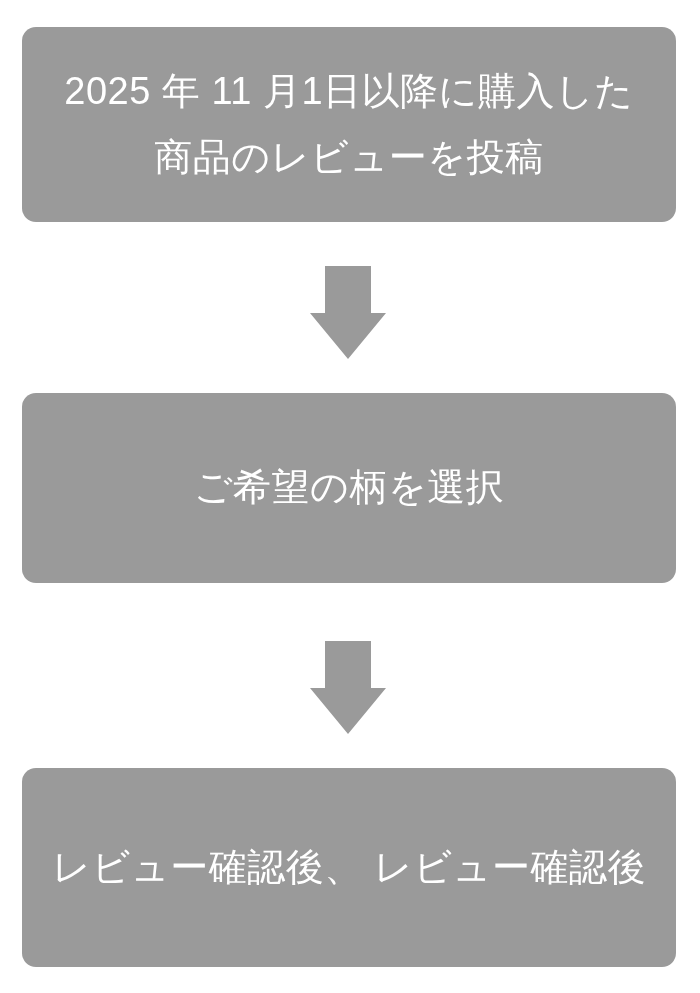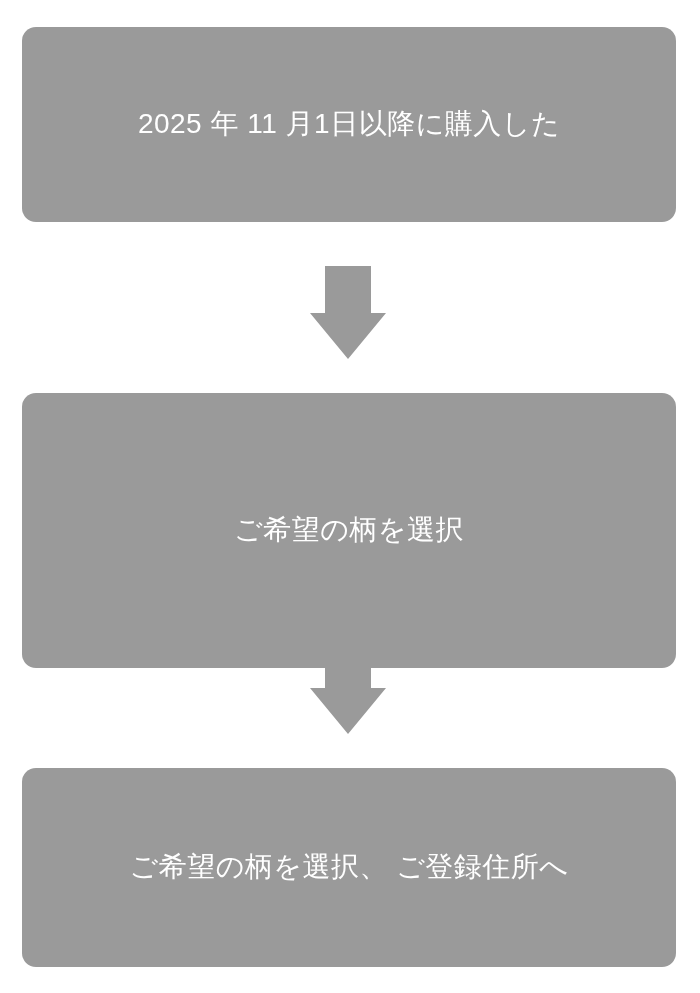--- a/index.html
+++ b/index.html
@@ -32,65 +32,66 @@
     border-radius: 14px;
     display: flex;
     flex-direction: column;
     align-items: center;
     justify-content: center;
     box-sizing: border-box;
   }
 
   .step-line {
     color: #ffffff;
-    font-size: 28px;
+    font-size: 38px;
     line-height: 1.72;
     font-weight: 300;
     letter-spacing: 0.5px;
     text-align: center;
     white-space: nowrap;
     -webkit-font-smoothing: antialiased;
   }
 
   #step-box-1 { top: 27px;  height: 195px; }
-  #step-box-2 { top: 393px; height: 275px; }
+  #step-box-2 { top: 393px; height: 190px; }
   #step-box-3 { top: 768px; height: 199px; }
 
   
   .flow-arrow {
     position: absolute;
     left: 310px;
     width: 76px;
   }
   #flow-arrow-1 { top: 266px; height: 93px; }
   #flow-arrow-2 { top: 641px; height: 93px; }
   .flow-arrow svg { display: block; width: 100%; height: 100%; }
 </style>
 </head>
 <body>
 
 <div id="flow-canvas">
 
   <div class="step-box" id="step-box-1">
     <div class="step-line">2025 年 11 月1日以降に購入した</div>
+    <div class="step-line">商品のレビューを投稿</div>
   </div>
 
   <div class="flow-arrow" id="flow-arrow-1">
     <svg viewBox="0 0 76 93" preserveAspectRatio="none" aria-hidden="true">
       <polygon points="15,0 61,0 61,47 76,47 38,93 0,47 15,47" fill="#9a9a9a"></polygon>
     </svg>
   </div>
 
   <div class="step-box" id="step-box-2">
     <div class="step-line">ご希望の柄を選択</div>
   </div>
 
   <div class="flow-arrow" id="flow-arrow-2">
     <svg viewBox="0 0 76 93" preserveAspectRatio="none" aria-hidden="true">
       <polygon points="15,0 61,0 61,47 76,47 38,93 0,47 15,47" fill="#9a9a9a"></polygon>
     </svg>
   </div>
 
   <div class="step-box" id="step-box-3">
-    <div class="step-line">ご希望の柄を選択、 ご登録住所へ</div>
+    <div class="step-line">レビュー確認後、 レビュー確認後</div>
   </div>
 
 </div>
 
 </body></html>

